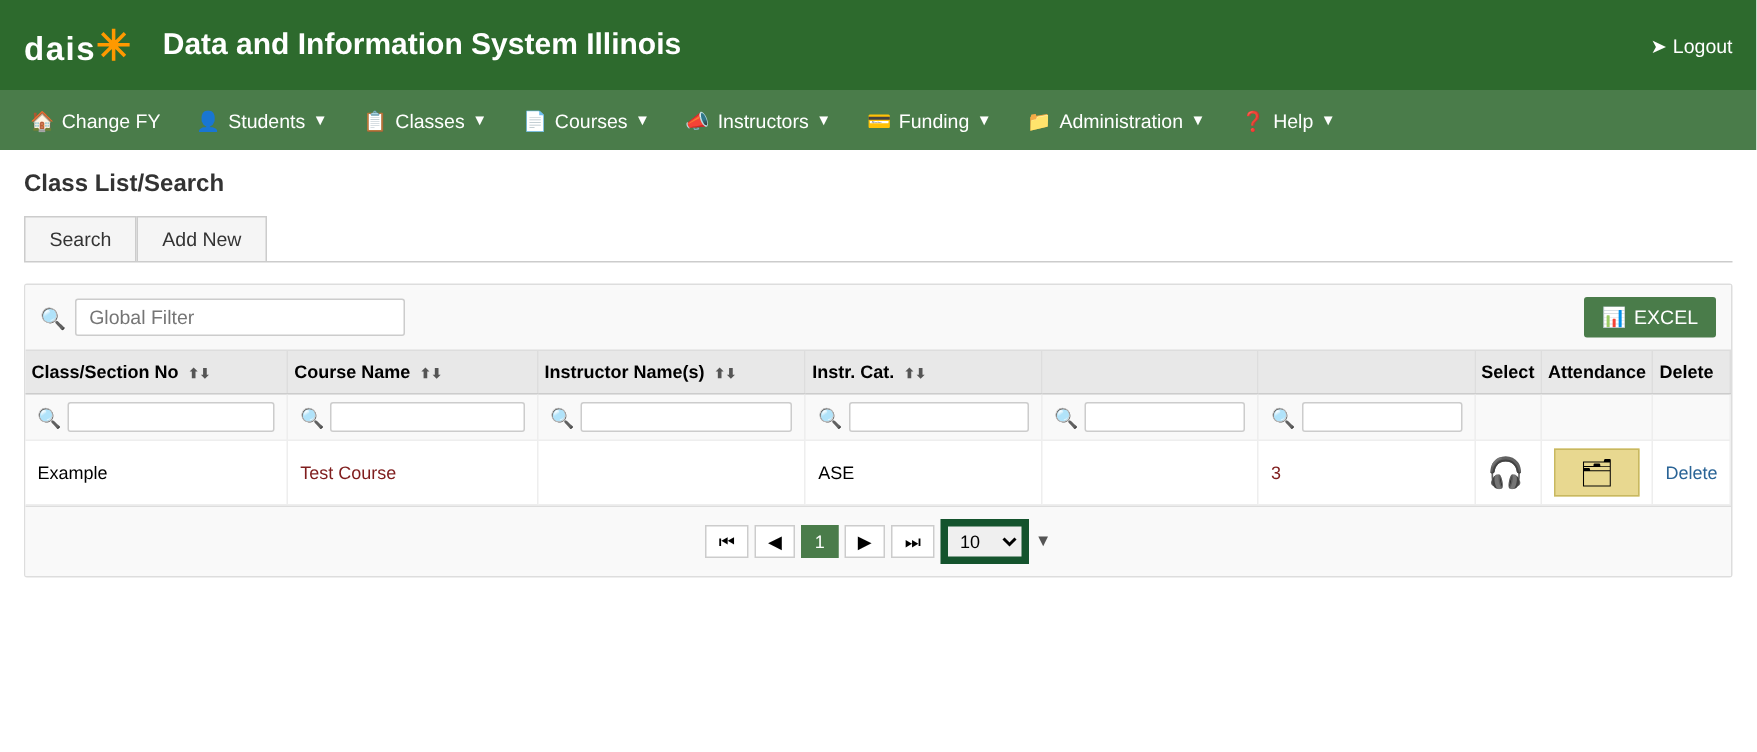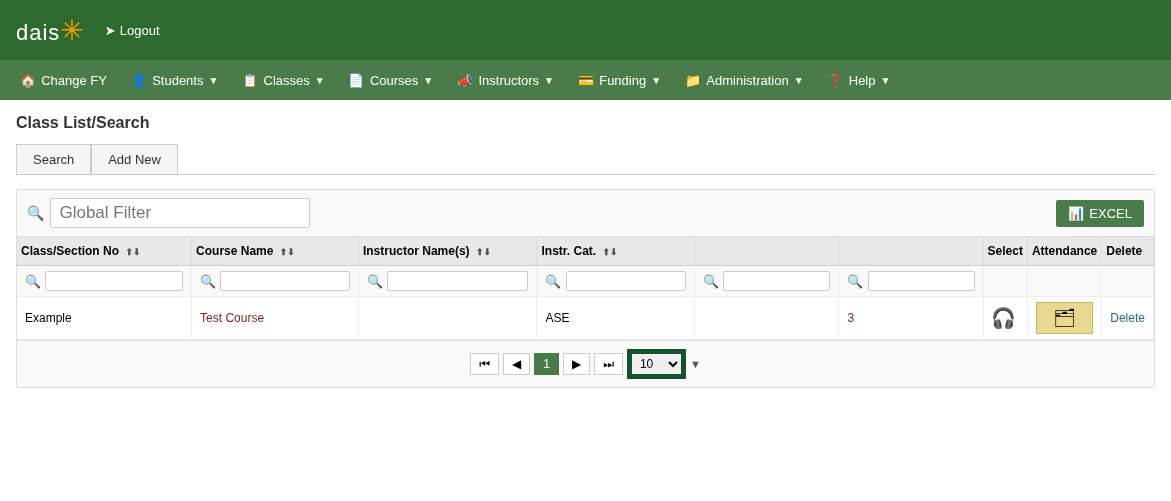--- a/index.html
+++ b/index.html
@@ -15,21 +15,21 @@
       min-height: 60px;
     }
     .logo-area {
       display: flex;
       align-items: center;
       gap: 10px;
       margin-right: 20px;
     }
     .logo-text {
       font-size: 22px;
-      font-weight: normal;
+      font-weight: bold;
       color: #fff;
       letter-spacing: 1px;
     }
     .logo-asterisk {
       color: #f90;
       font-size: 28px;
     }
     .header-title {
       font-size: 20px;
       font-weight: bold;
@@ -112,22 +112,22 @@
       padding: 8px 10px;
       background: #f9f9f9;
       border-bottom: 1px solid #ddd;
       display: flex;
       align-items: center;
       gap: 6px;
     }
     .filter-input {
       border: 1px solid #ccc;
       padding: 4px 8px;
-      font-size: 17px;
-      width: 260px;
+      font-size: 13px;
+      width: 220px;
       border-radius: 2px;
     }
     .search-icon-small { color: #666; font-size: 14px; }
 
     
     .excel-btn {
       background: #4a7c4a;
       color: #fff;
       border: none;
       padding: 6px 12px;
@@ -249,20 +249,21 @@
   </style>
 </head>
 <body>
 
 <div class="top-header">
   <div class="logo-area">
     <div class="logo-text">
       dais<span class="logo-asterisk">✳</span>
     </div>
   </div>
+  <div class="header-title">Data and Information System Illinois</div>
   <a class="header-logout">
     <span>➤</span>
     <span>Logout</span>
   </a>
 </div>
 
 <div class="nav-bar">
   <div class="nav-item">
     <span>🏠</span>
     <span>Change FY</span>

